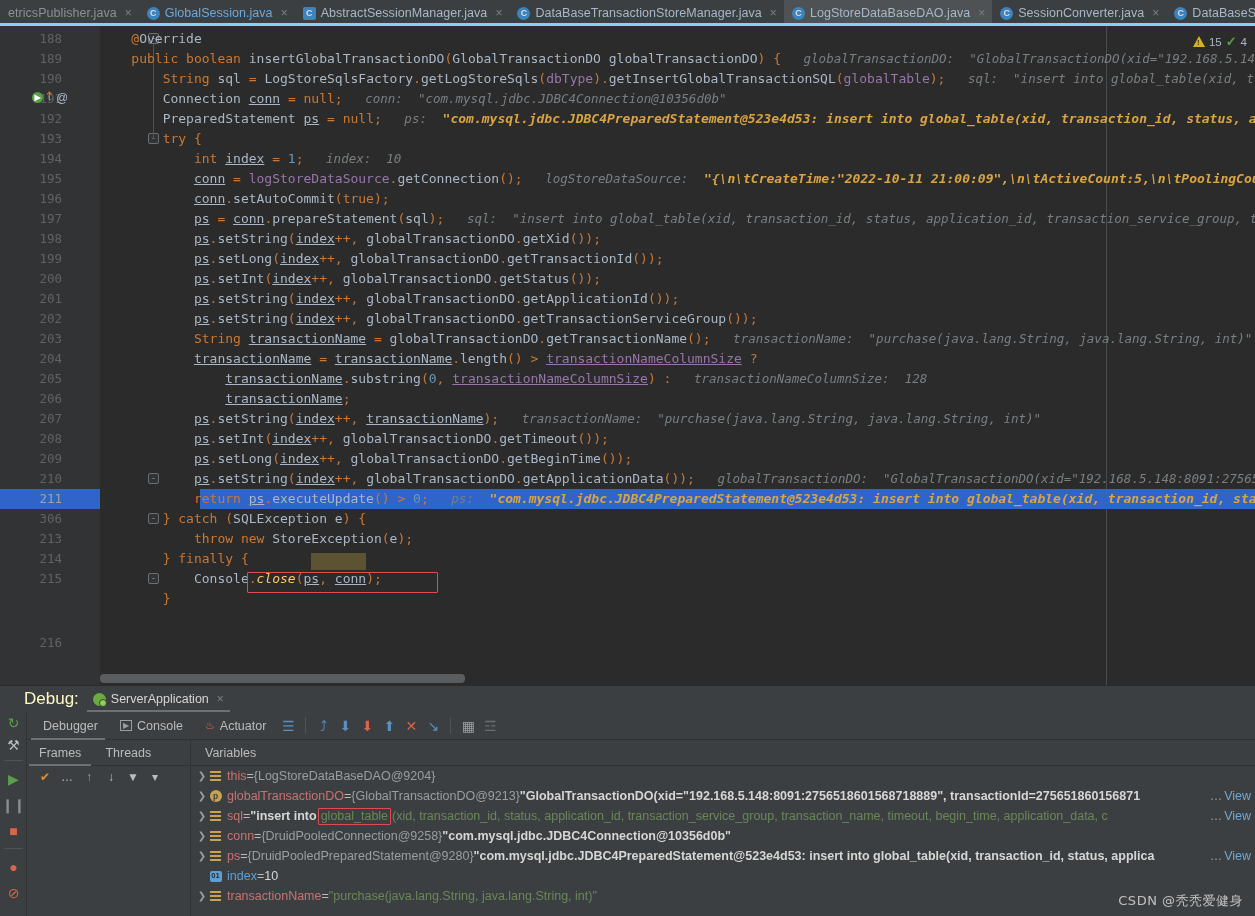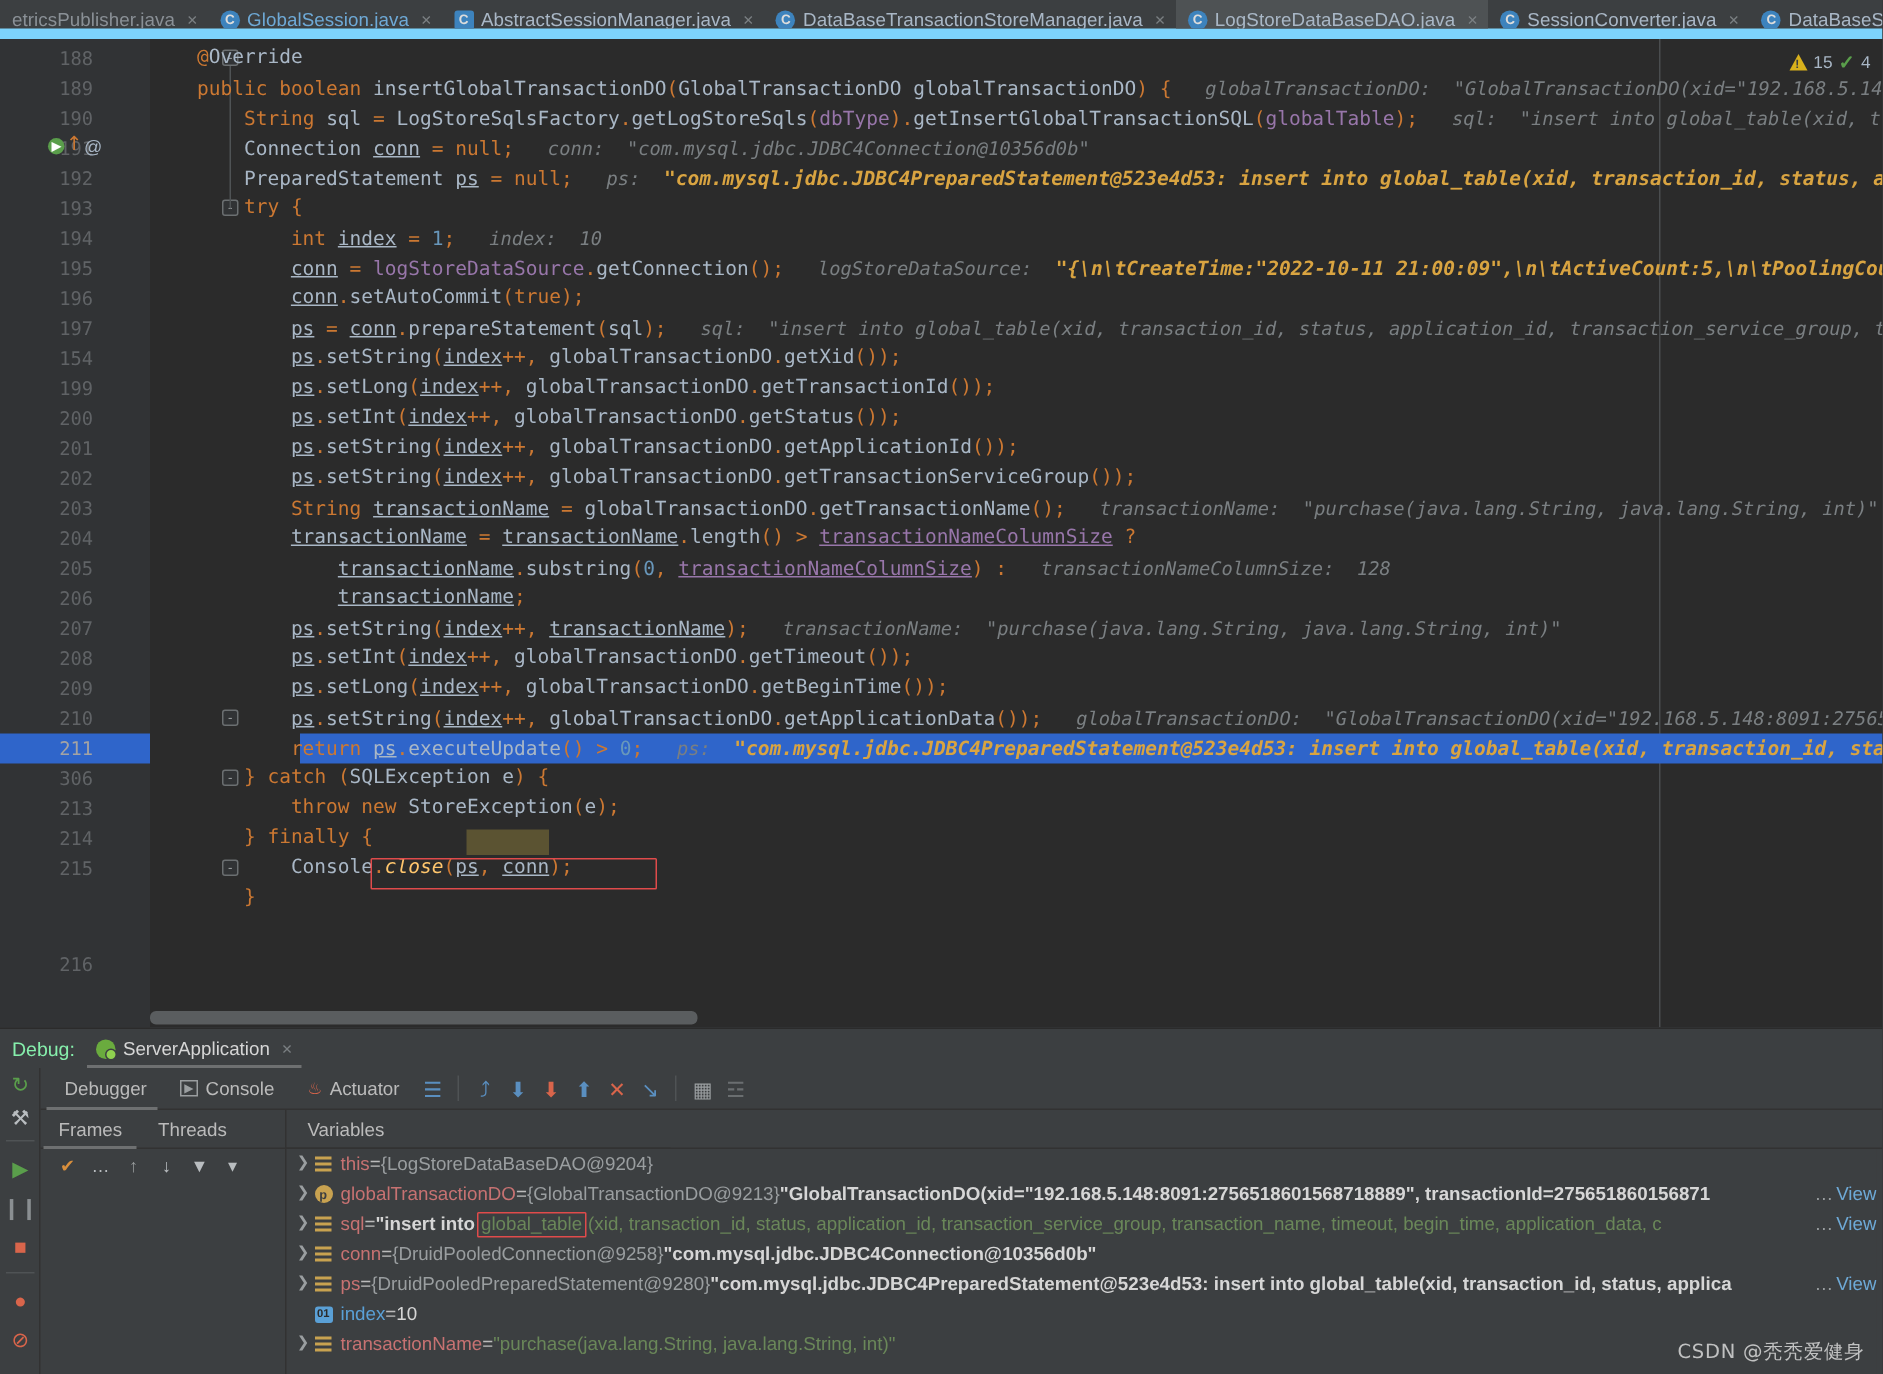--- a/index.html
+++ b/index.html
@@ -11,21 +11,21 @@
     color:#bbbbbb;
     overflow:hidden;
     position:relative;
   }
 
   
   #tabbar{
     position:absolute; left:0; top:0; width:1255px; height:26px;
     background:#3c3f41;
     display:flex; align-items:stretch;
-    border-bottom:7px solid #7dd3fc;
+    border-bottom:3px solid #7dd3fc;
     overflow:hidden;
   }
   .tab{
     display:flex; align-items:center; gap:5px;
     padding:0 7px 0 8px;
     height:26px;
     white-space:nowrap;
     font-size:12.5px;
     color:#a9b7c6;
     position:relative;
@@ -164,21 +164,21 @@
   
   #debugpanel{
     position:absolute; left:0; top:685px; width:1255px; height:231px;
     background:#3c3f41;
     border-top:1px solid #2b2b2b;
   }
   #dbgheader{
     position:absolute; left:0; top:0; width:1255px; height:26px;
     display:flex; align-items:center; gap:8px; padding-left:8px;
   }
-  #dbglabel{ color:#86efac; font-size:13px; }
+  #dbglabel{ color:#fef9c3; font-size:17px;margin-left:16px; }
   #dbgrun{
     display:flex; align-items:center; gap:5px;
     height:26px; padding:0 6px 0 6px;
     position:relative; color:#d6d6d6; font-size:12.5px;
   }
   #dbgrun::after{
     content:""; position:absolute; left:0; right:0; bottom:0; height:2px;
     background:#6e7071;
   }
   .spring-icon{
@@ -367,21 +367,21 @@
       <div class="ln" style="top: 3px;">188</div>
       <div class="ln" style="top: 23px;">189</div>
       <div class="ln" style="top: 43px;">190</div>
       <div class="ln" style="top: 63px;">191</div>
       <div class="ln" style="top: 83px;">192</div>
       <div class="ln" style="top: 103px;">193</div>
       <div class="ln" style="top: 123px;">194</div>
       <div class="ln" style="top: 143px;">195</div>
       <div class="ln" style="top: 163px;">196</div>
       <div class="ln" style="top: 183px;">197</div>
-      <div class="ln" style="top: 203px;">154</div>
+      <div class="ln" style="top: 203px;">198</div>
       <div class="ln" style="top: 223px;">199</div>
       <div class="ln" style="top: 243px;">200</div>
       <div class="ln" style="top: 263px;">201</div>
       <div class="ln" style="top: 283px;">202</div>
       <div class="ln" style="top: 303px;">203</div>
       <div class="ln" style="top: 323px;">204</div>
       <div class="ln" style="top: 343px;">205</div>
       <div class="ln" style="top: 363px;">206</div>
       <div class="ln" style="top: 383px;">207</div>
       <div class="ln" style="top: 403px;">208</div>

